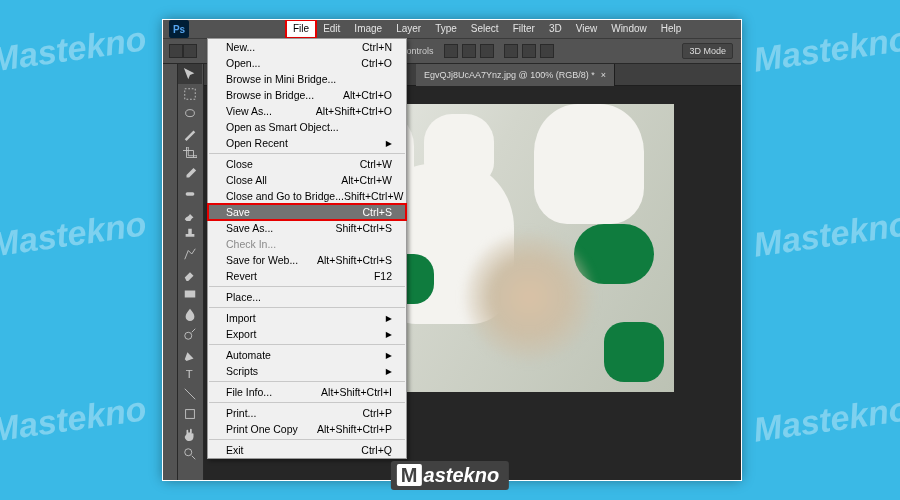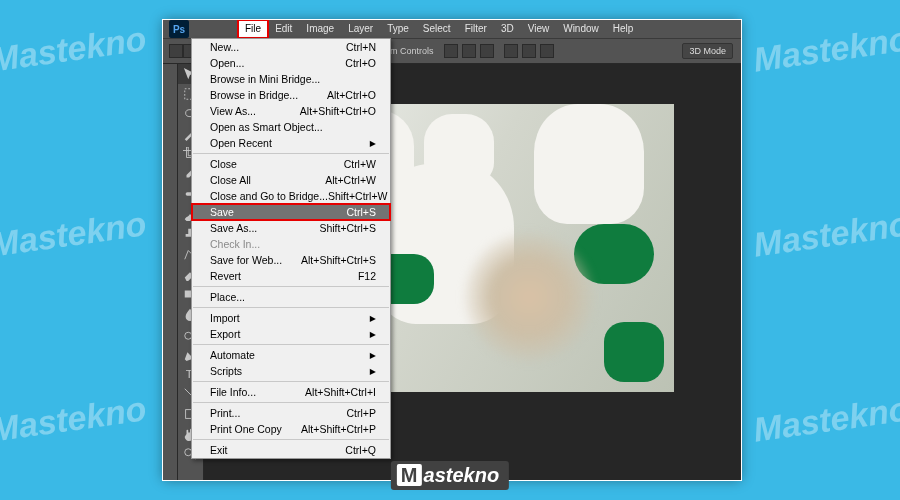--- a/index.html
+++ b/index.html
@@ -3,21 +3,21 @@
 <meta charset="utf-8">
 <style>
 * { margin: 0; padding: 0; box-sizing: border-box; font-family: "Segoe UI", Tahoma, sans-serif; }
 body { width: 900px; height: 500px; background: #3ab9e6; position: relative; overflow: hidden; }
 
 .watermark { position: absolute; font-size: 34px; font-weight: 700; color: rgba(255,255,255,0.35); font-style: italic; transform: rotate(-8deg); user-select: none; pointer-events: none; }
 
 .frame-shadow { position: absolute; top: 20px; left: 163px; width: 578px; height: 460px; box-shadow: 0 0 0 1px #fff, 0 0 12px rgba(0,0,0,0.4); }
 .app { position: absolute; top: 20px; left: 163px; width: 578px; height: 460px; background: #535353; overflow: hidden; }
 
-.menubar { height: 18px; background: #535353; display: flex; align-items: center; font-size: 10px; color: #e4e4e4; }
+.menubar { height: 18px; background: #535353; display: flex; align-items: center; font-size: 10px; color: #e4e4e4; gap: 48px; }
 .ps-logo { width: 20px; height: 18px; display: flex; align-items: center; justify-content: center; color: #56a5ef; font-weight: 700; font-size: 10px; background: #001e36; margin: 0 4px 0 6px; border-radius: 2px; }
 .menu-item { padding: 0 7px; height: 18px; line-height: 18px; cursor: default; }
 .menu-item.active { background: #fff; color: #000; outline: 2px solid #e60000; outline-offset: -1px; }
 
 .options-bar { height: 26px; background: #535353; border-top: 1px solid #3a3a3a; border-bottom: 1px solid #282828; display: flex; align-items: center; font-size: 9px; color: #ccc; padding-left: 6px; }
 .opt-seg { margin-right: 10px; display:flex; align-items:center; gap:4px; }
 .tiny-icon { width: 14px; height: 14px; background: #3f3f3f; border: 1px solid #2a2a2a; display:inline-block; }
 .btn3d { font-size:9px; color:#ddd; padding:2px 6px; border:1px solid #333; background:#454545; border-radius:2px; }
 
 .workspace { display: flex; height: calc(100% - 44px); background: #535353; }
@@ -31,21 +31,21 @@
 .canvas-area { flex: 1; background: #262626; position: relative; }
 .tabbar { height: 22px; background: #3f3f3f; border-bottom: 1px solid #1e1e1e; display:flex; align-items:center; }
 .tab { font-size: 9px; color:#ddd; padding: 0 8px; height:22px; display:flex; align-items:center; background:#535353; border-right:1px solid #1e1e1e; }
 .tab .x { margin-left:6px; font-size:9px; }
 
 .canvas-img { position:absolute; top:40px; left:110px; width:360px; height:288px; background: linear-gradient(120deg,#e9ebe6 0%, #d3d6cc 40%, #bcc2b4 100%); overflow:hidden; }
 .blur-face { position:absolute; bottom:30px; left:150px; width:130px; height:130px; border-radius:50%; background: radial-gradient(circle,#d9c2a6 0%, #cdbfa7 40%, rgba(205,191,167,0) 75%); filter: blur(4px); }
 .crowd-shape { position:absolute; background:#f4f3ef; border-radius:40% 40% 30% 30%; }
 .green-cloth { position:absolute; background:#0f7c3e; }
 
-.dropdown { position:absolute; top:18px; left:28px; width:200px; background:#f0f0f0; border:1px solid #9a9a9a; font-size:10.5px; color:#000; box-shadow: 2px 2px 4px rgba(0,0,0,0.4); z-index:50; }
+.dropdown { position:absolute; top:18px; left:44px; width:200px; background:#f0f0f0; border:1px solid #9a9a9a; font-size:10.5px; color:#000; box-shadow: 2px 2px 4px rgba(0,0,0,0.4); z-index:50; }
 .dd-row { display:flex; justify-content:space-between; padding: 2px 14px 2px 18px; height:16px; align-items:center; white-space:nowrap; cursor: default; }
 .dd-row.disabled { color:#8a8a8a; }
 .dd-row.hl { background:#737373; color:#fff; outline:2px solid #e60000; outline-offset:-1px; }
 .dd-row .arrow { font-size:8px; }
 .dd-sep { height:1px; background:#c8c8c8; margin: 2px 1px; }
 
 .brand-badge { position:absolute; bottom:10px; left:50%; transform:translateX(-50%); font-size:20px; font-weight:700; color:#fff; background:#414141; padding:3px 10px 3px 6px; border-radius:3px; font-style:italic; z-index:60; }
 .brand-badge .m { background:#fff; color:#414141; padding:0 4px; margin-right:2px; border-radius:2px; font-style:normal;}
 </style>
 </head>
@@ -201,20 +201,27 @@
         </div>
         <div class="tool">
           <svg viewBox="0 0 16 16">
             <circle cx="6" cy="6" r="4" fill="none" stroke="#c8c8c8"></circle>
             <path d="M10 10l4 4" stroke="#c8c8c8"></path>
           </svg>
         </div>
       </div>
 
     <div class="canvas-area">
+      <div class="tabbar">
+        <div style="width:212px"></div>
+        <div class="tab">
+          <span>EgvQJj8UcAA7Ynz.jpg @ 100% (RGB/8) *</span>
+          <span class="x">×</span>
+        </div>
+      </div>
 
       <div class="canvas-img">
         <div class="crowd-shape" style="top:6px;left:10px;width:90px;height:90px;"></div>
         <div class="crowd-shape" style="top:10px;left:110px;width:70px;height:70px;"></div>
         <div class="crowd-shape" style="top:0px;right:30px;width:110px;height:120px;"></div>
         <div class="crowd-shape" style="top:60px;left:60px;width:140px;height:160px;"></div>
         <div class="green-cloth" style="top:150px;left:10px;width:110px;height:50px;border-radius:20px;"></div>
         <div class="green-cloth" style="top:120px;right:20px;width:80px;height:60px;border-radius:30px;"></div>
         <div class="green-cloth" style="bottom:10px;right:10px;width:60px;height:60px;border-radius:20px;"></div>
         <div class="blur-face"></div>

